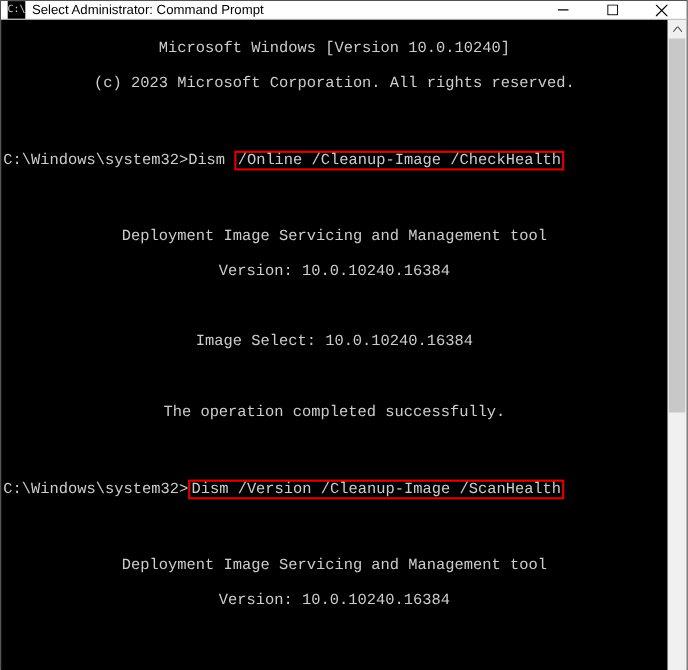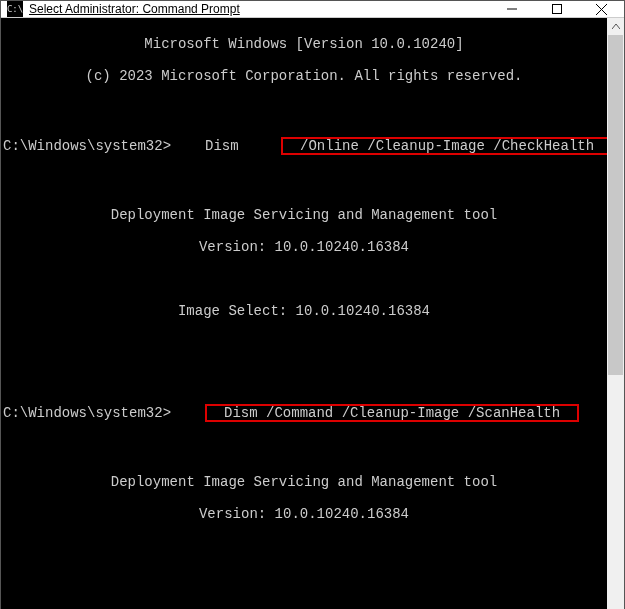--- a/index.html
+++ b/index.html
@@ -35,21 +35,20 @@
       align-items: center;
       justify-content: center;
       font-family: monospace;
       font-size: 9px;
       color: #ccc;
     }
     .title-text {
       font-size: 12px;
       color: #000;
       flex: 0 0 auto;
-      text-decoration: underline;
     }
     .title-spacer { flex: 1; }
     .window-controls {
       display: flex;
       height: 100%;
     }
     .ctrl-btn {
       width: 45px;
       height: 100%;
       display: flex;
@@ -74,25 +73,24 @@
       white-space: pre;
       overflow: hidden;
       position: relative;
     }
     .ln { display: block; height: 16px; text-align: center; }
     .blank { height: 16px; }
     .prompt-line {
       display: flex;
       align-items: center;
       height: 27px;
-      gap: 34px;
     }
     .hl {
       border: 2px solid #d00;
-      padding: 1px 17px;
+      padding: 1px 1px;
       line-height: 12px;
       display: inline-block;
     }
     .scrollbar {
       width: 17px;
       background: #f0f0f0;
       display: flex;
       flex-direction: column;
     }
     .sb-btn {
@@ -151,22 +149,23 @@
 <span class="ln">Microsoft Windows [Version 10.0.10240]</span>
 <span class="ln">(c) 2023 Microsoft Corporation. All rights reserved.</span>
 <div class="blank"></div>
 <div class="prompt-line"><span>C:\Windows\system32&gt;</span><span>Dism </span><span class="hl">/Online /Cleanup-Image /CheckHealth</span></div>
 <div class="blank"></div>
 <span class="ln">Deployment Image Servicing and Management tool</span>
 <span class="ln">Version: 10.0.10240.16384</span>
 <div class="blank"></div>
 <span class="ln">Image Select: 10.0.10240.16384</span>
 <div class="blank"></div>
+<span class="ln">The operation completed successfully.</span>
 <div class="blank"></div>
-<div class="prompt-line"><span>C:\Windows\system32&gt;</span><span class="hl">Dism /Command /Cleanup-Image /ScanHealth</span></div>
+<div class="prompt-line"><span>C:\Windows\system32&gt;</span><span class="hl">Dism /Version /Cleanup-Image /ScanHealth</span></div>
 <div class="blank"></div>
 <span class="ln">Deployment Image Servicing and Management tool</span>
 <span class="ln">Version: 10.0.10240.16384</span>
 <div class="blank"></div>
 
 
 
 
 
 

